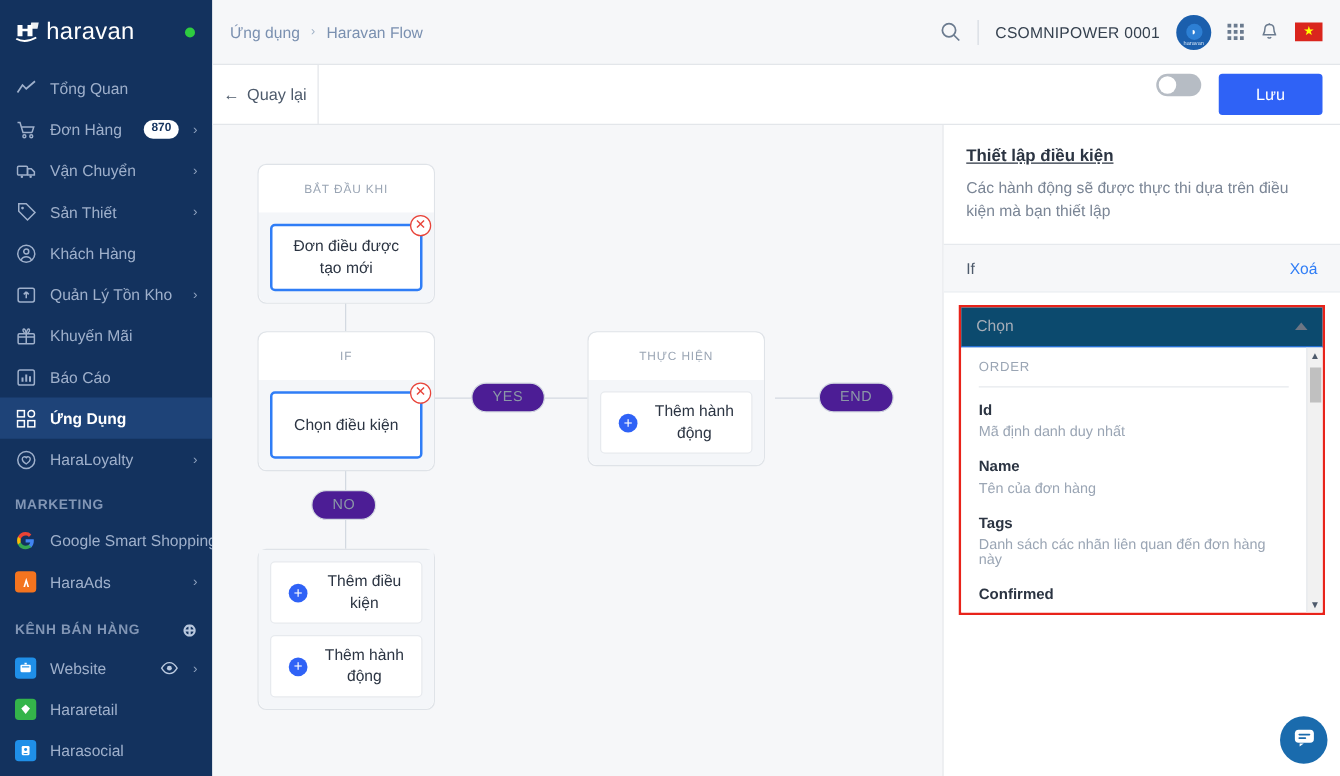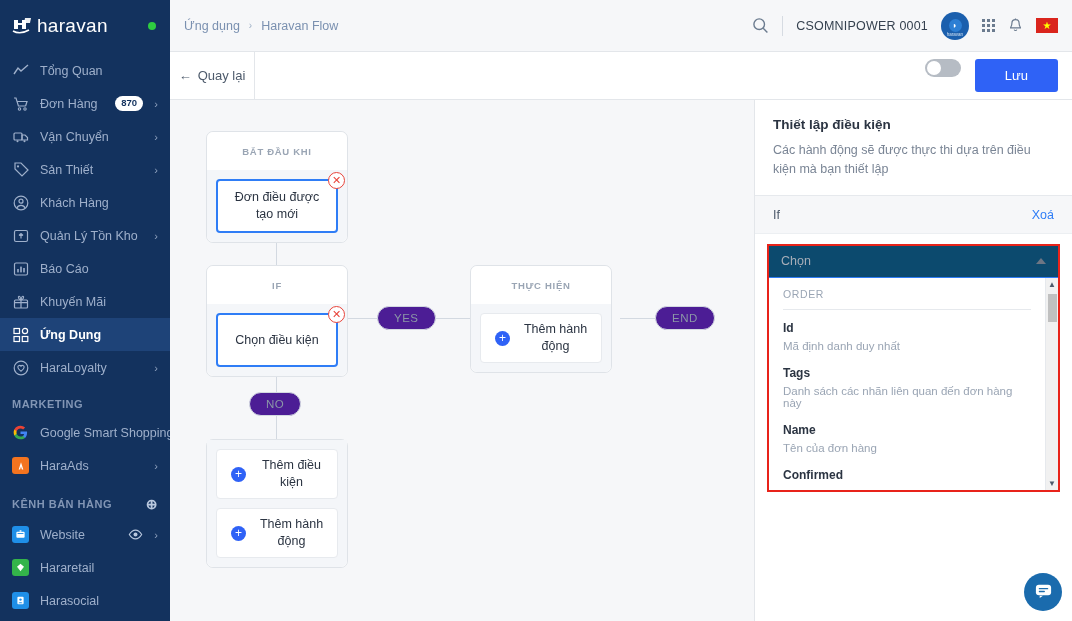--- a/index.html
+++ b/index.html
@@ -126,21 +126,21 @@
   .body-area { display: flex; height: 521px; }
   .canvas {
     position: relative; flex: 1 1 auto; background: #f6f7f9;
     border-right: 1px solid #e3e6ea; overflow: hidden;
   }
   .node {
     position: absolute; background: #ffffff; border: 1px solid #dfe3e8;
     border-radius: 7px; width: 142px;
   }
   .node-head {
-    text-align: center; font-size: 9.5px; font-weight: bold; color: #9aa5b4;
+    text-align: center; font-size: 9.5px; font-weight: normal; color: #9aa5b4;
     letter-spacing: .7px; padding: 14px 0 13px; background: #ffffff;
     border-radius: 7px 7px 0 0;
   }
   .node-body { background: #f4f6f9; padding: 9px; border-radius: 0 0 7px 7px; }
   .node-card {
     background: #ffffff; border-radius: 4px; min-height: 54px;
     display: flex; align-items: center; justify-content: center;
     font-size: 12.5px; color: #2b3442; text-align: center; padding: 6px 8px;
     position: relative; line-height: 1.35;
   }
@@ -164,21 +164,21 @@
     padding: 5px 16px; letter-spacing: .5px;
   }
   .edge { position: absolute; background: #d3d9e1; }
 
   
   .panel {
     width: 317px; flex: 0 0 317px; background: #ffffff; height: 521px;
     position: relative;
   }
   .panel-head { padding: 17px 18px 16px; border-bottom: 1px solid #e6e9ed; }
-  .panel-title { font-size: 13.5px; font-weight: bold; color: #2b3442; }
+  .panel-title { font-size: 13.5px; font-weight: bold; color: #2b3442; text-decoration: underline; }
   .panel-sub {
     font-size: 12.5px; color: #7a8595; margin-top: 9px; line-height: 1.5;
   }
   .cond-bar {
     background: #f6f7f9; padding: 12px 18px 11px; display: flex;
     align-items: center; border-bottom: 1px solid #eceff2;
   }
   .cond-if { font-size: 12.5px; color: #4d5a6b; flex: 1 1 auto; }
   .cond-del { font-size: 12.5px; color: #2f7df6; cursor: pointer; }
   .select-wrap {
@@ -307,38 +307,38 @@
               <path d="M8 10.5V5.5M8 5.5L6 7.5M8 5.5l2 2" stroke="#9fb0cb" stroke-width="1.2" fill="none"></path>
             </svg>
         </span>
         <span class="nav-label">Quản Lý Tồn Kho</span>
         <span class="chev">›</span>
       </div>
 
       <div class="nav-item">
         <span class="nav-ico">
           <svg width="16" height="16" viewBox="0 0 16 16">
+              <rect x="1.5" y="6" width="13" height="8" rx="1" stroke="#9fb0cb" stroke-width="1.2" fill="none"></rect>
+              <path d="M1.5 8.6h13M8 6v8" stroke="#9fb0cb" stroke-width="1.2"></path>
+              <path d="M8 6C6 6 4.5 2.5 6 2.2 7.3 2 8 6 8 6zM8 6c2 0 3.5-3.5 2-3.8C8.7 2 8 6 8 6z" stroke="#9fb0cb" stroke-width="1.1" fill="none"></path>
+            </svg>
+        </span>
+        <span class="nav-label">Khuyến Mãi</span>
+      </div>
+
+      <div class="nav-item">
+        <span class="nav-ico">
+          <svg width="16" height="16" viewBox="0 0 16 16">
               <rect x="1.5" y="2" width="13" height="12" rx="1.5" stroke="#9fb0cb" stroke-width="1.2" fill="none"></rect>
               <rect x="4.2" y="8" width="1.6" height="3.4" fill="#9fb0cb"></rect>
               <rect x="7.2" y="5.6" width="1.6" height="5.8" fill="#9fb0cb"></rect>
               <rect x="10.2" y="7" width="1.6" height="4.4" fill="#9fb0cb"></rect>
             </svg>
         </span>
         <span class="nav-label">Báo Cáo</span>
-      </div>
-
-      <div class="nav-item">
-        <span class="nav-ico">
-          <svg width="16" height="16" viewBox="0 0 16 16">
-              <rect x="1.5" y="6" width="13" height="8" rx="1" stroke="#9fb0cb" stroke-width="1.2" fill="none"></rect>
-              <path d="M1.5 8.6h13M8 6v8" stroke="#9fb0cb" stroke-width="1.2"></path>
-              <path d="M8 6C6 6 4.5 2.5 6 2.2 7.3 2 8 6 8 6zM8 6c2 0 3.5-3.5 2-3.8C8.7 2 8 6 8 6z" stroke="#9fb0cb" stroke-width="1.1" fill="none"></path>
-            </svg>
-        </span>
-        <span class="nav-label">Khuyến Mãi</span>
       </div>
 
       <div class="nav-item active">
         <span class="nav-ico">
           <svg width="16" height="16" viewBox="0 0 16 16">
               <rect x="1" y="1.5" width="5.5" height="5" stroke="#fff" stroke-width="1.2" fill="none"></rect>
               <circle cx="12" cy="4" r="2.6" stroke="#fff" stroke-width="1.2" fill="none"></circle>
               <rect x="1" y="9.5" width="5.5" height="5" stroke="#fff" stroke-width="1.2" fill="none"></rect>
               <rect x="9.3" y="9.5" width="5.5" height="5" stroke="#fff" stroke-width="1.2" fill="none"></rect>
             </svg>
@@ -557,26 +557,26 @@
           </div>
 
           <div class="dropdown">
             <div class="dd-list">
               <div class="dd-group">ORDER</div>
               <div class="dd-opt">
                 <div class="dd-opt-name">Id</div>
                 <div class="dd-opt-desc">Mã định danh duy nhất</div>
               </div>
               <div class="dd-opt">
+                <div class="dd-opt-name">Name</div>
+                <div class="dd-opt-desc">Tên của đơn hàng</div>
+              </div>
+              <div class="dd-opt">
                 <div class="dd-opt-name">Tags</div>
                 <div class="dd-opt-desc">Danh sách các nhãn liên quan đến đơn hàng này</div>
-              </div>
-              <div class="dd-opt">
-                <div class="dd-opt-name">Name</div>
-                <div class="dd-opt-desc">Tên của đơn hàng</div>
               </div>
               <div class="dd-opt">
                 <div class="dd-opt-name">Confirmed</div>
               </div>
             </div>
             <div class="dd-scroll">
               <div class="dd-arrow" style="top:0;">▲</div>
               <div class="dd-thumb"></div>
               <div class="dd-arrow" style="bottom:0;">▼</div>
             </div>

